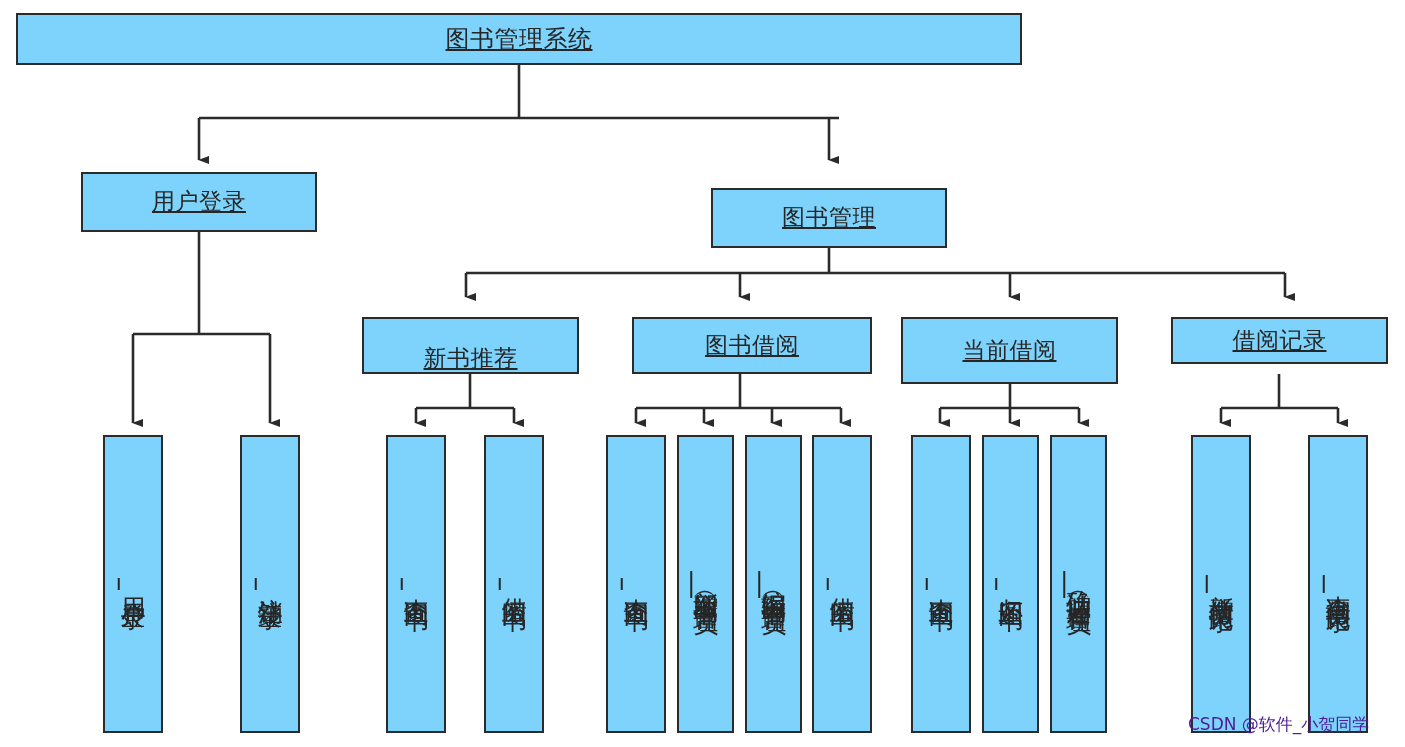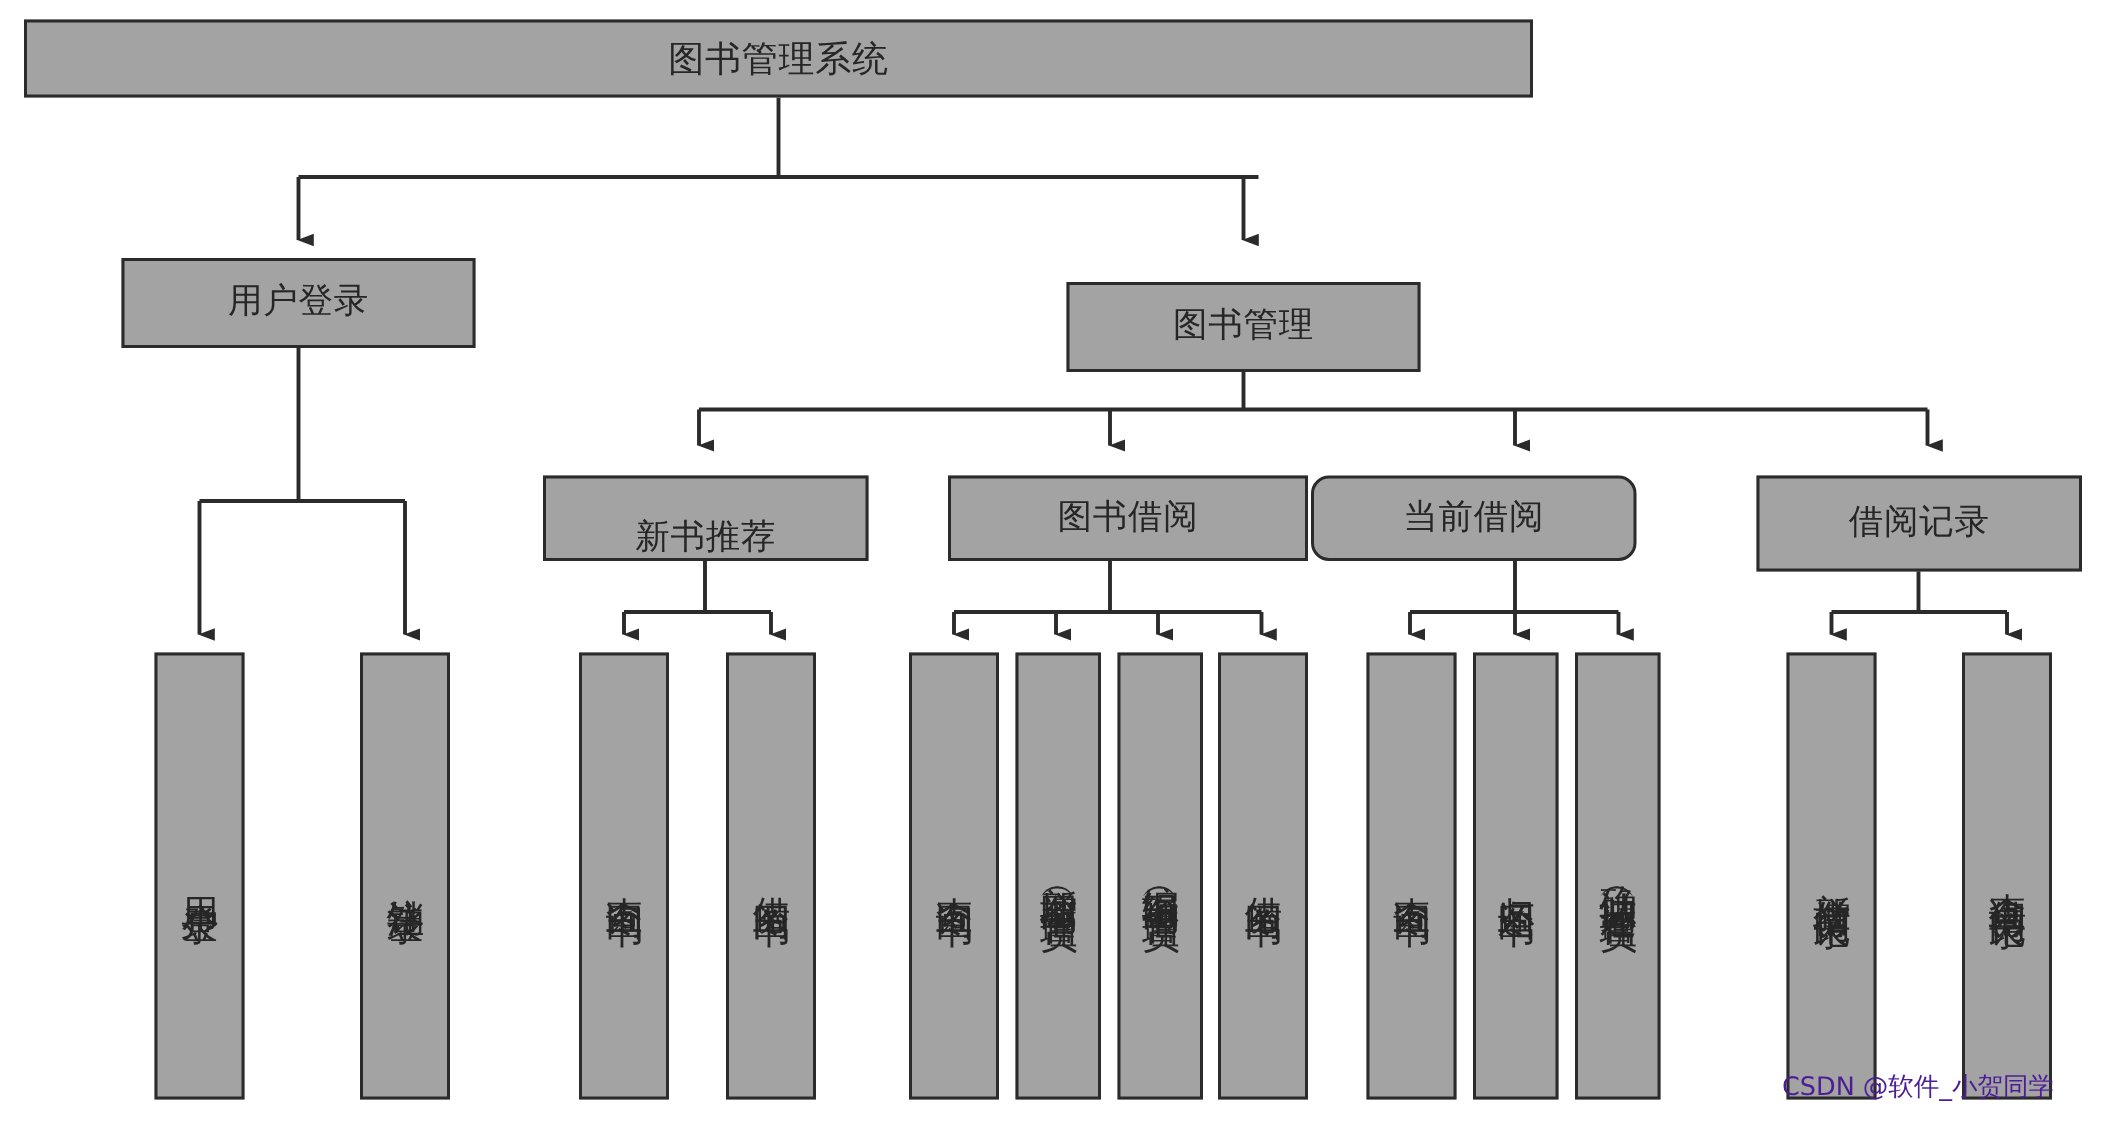--- a/index.html
+++ b/index.html
@@ -22,27 +22,28 @@
     position: absolute;
     left: 0;
     top: 0;
     width: 1405px;
     height: 747px;
     pointer-events: none;
   }
   .node {
     position: absolute;
     box-sizing: border-box;
-    background: #a3a3a3;
+    background: #7dd3fc;
     border: 2.5px solid #2b2b2b;
     display: flex;
     align-items: center;
     justify-content: center;
     color: #262626;
     z-index: 2;
+    text-decoration: underline;
   }
   .node .label {
     display: block;
     text-align: center;
     line-height: 1.18;
     letter-spacing: 0.5px;
   }
   
   .node.horiz .label {
     font-size: 23px;
@@ -141,24 +142,24 @@
   <div class="node horiz" style="left:711px; top:188px; width:236px; height:60px;">
     <span class="label">图书管理</span>
   </div>
 
   <div class="node horiz" style="left:362px; top:317px; width:217px; height:57px;align-items:flex-end;">
     <span class="label">新书推荐</span>
   </div>
   <div class="node horiz" style="left:632px; top:317px; width:240px; height:57px;">
     <span class="label">图书借阅</span>
   </div>
-  <div class="node horiz" style="left:874px; top:317px; width:217px; height:57px;border-radius:12px;">
+  <div class="node horiz" style="left:901px; top:317px; width:217px; height:67px;">
     <span class="label">当前借阅</span>
   </div>
-  <div class="node horiz" style="left:1171px; top:317px; width:217px; height:64px;">
+  <div class="node horiz" style="left:1171px; top:317px; width:217px; height:47px;">
     <span class="label">借阅记录</span>
   </div>
 
   <div class="node vert" style="left:103px; top:435px; width:60px; height:298px;">
     <span class="label">用户登录</span>
   </div>
   <div class="node vert" style="left:240px; top:435px; width:60px; height:298px;">
     <span class="label">注销登录</span>
   </div>
 

